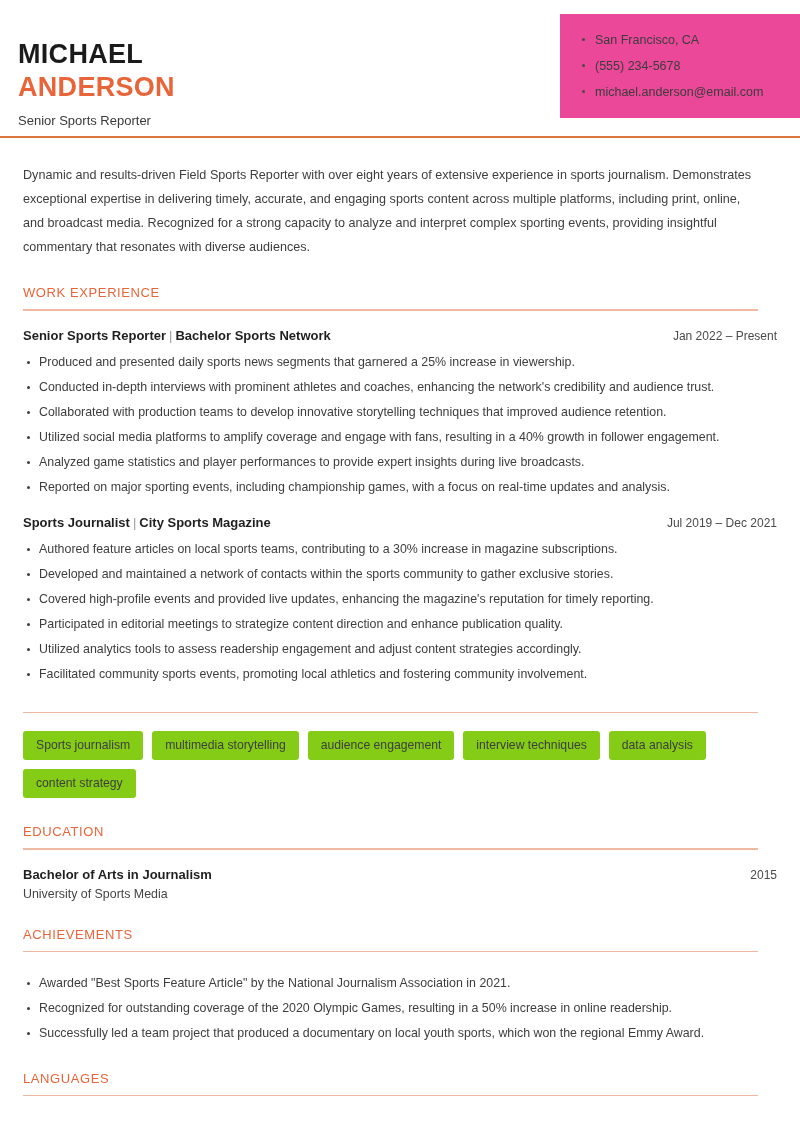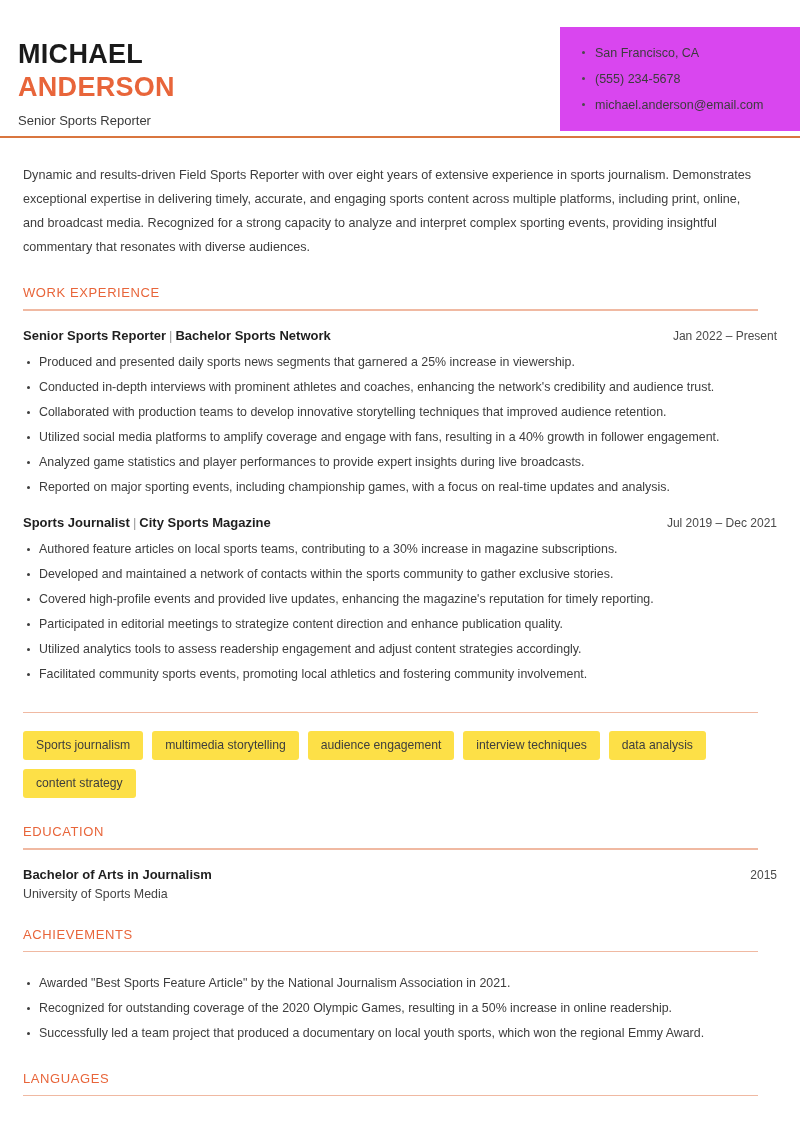--- a/index.html
+++ b/index.html
@@ -22,24 +22,24 @@
 
   
   .header {
     position: relative;
     height: 137px;
   }
 
   .contact-box {
     position: absolute;
     left: 560px;
-    top: 27px;
+    top: 14px;
     width: 240px;
     padding: 13px 0 13px 22px;
-    background: #d946ef;
+    background: #ec4899;
   }
 
   .contact-item {
     position: relative;
     font-size: 12.5px;
     line-height: 26px;
     color: #3c3c3c;
     padding-left: 13px;
     white-space: nowrap;
   }
@@ -166,21 +166,21 @@
 
   
   .chips {
     display: flex;
     flex-wrap: wrap;
     gap: 9px;
     margin-top: 18px;
     max-width: 700px;
   }
   .chip {
-    background: #fde047;
+    background: #84cc16;
     border-radius: 3px;
     padding: 7px 13px;
     font-size: 12.2px;
     color: #3d3d3d;
     line-height: 15px;
     white-space: nowrap;
   }
 
   
   .edu-head {

